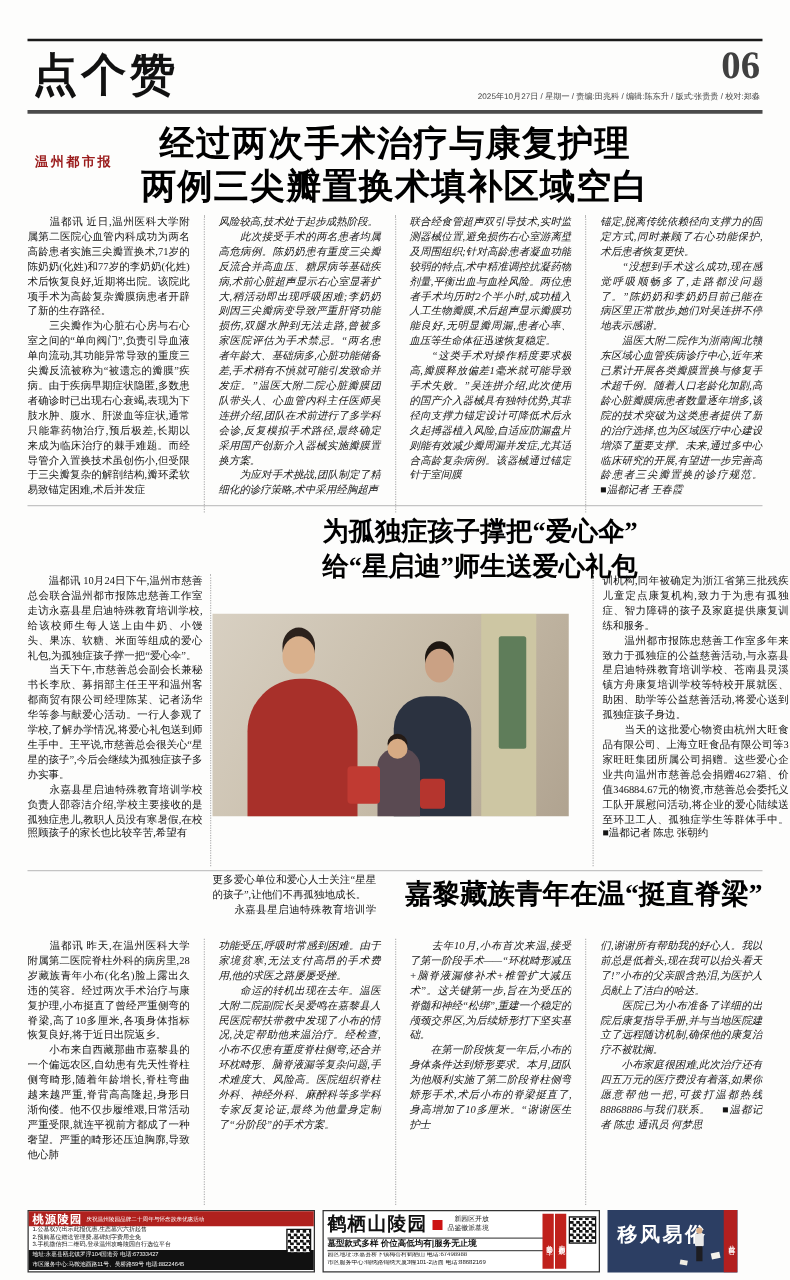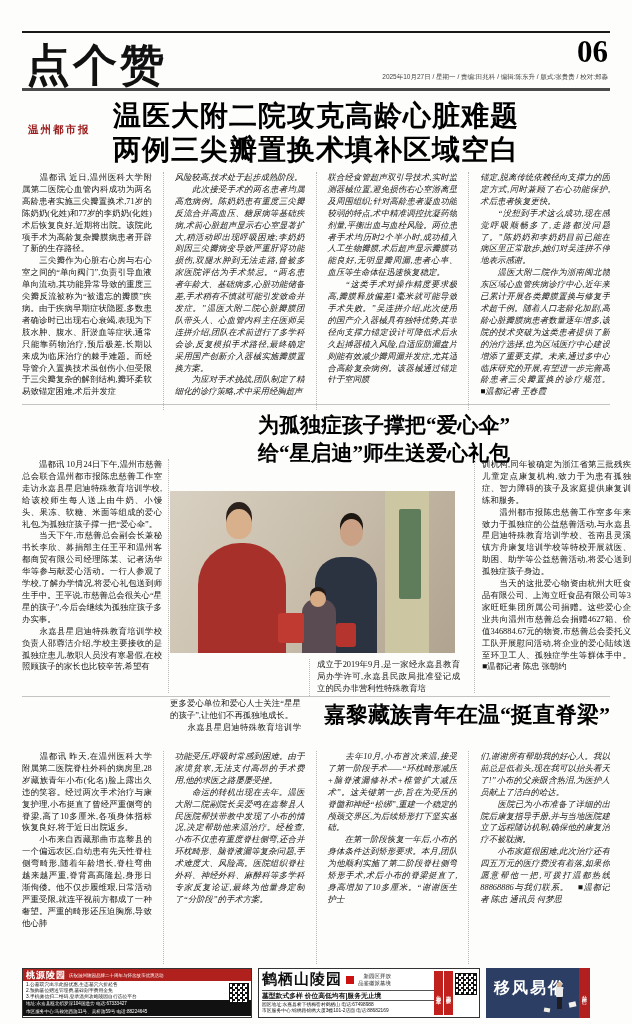--- a/index.html
+++ b/index.html
@@ -1,23 +1,23 @@
 <!DOCTYPE html>
 <html><head>
 <meta charset="utf-8">
 <style>
   html,body{margin:0;padding:0;background:#e9e7e2;}
   .page{position:relative;width:632px;height:1024px;background:#fdfdfc;margin:0 auto;
         font-family:"Liberation Serif","DejaVu Serif",serif;color:#141414;overflow:hidden;}
   .abs{position:absolute;}
   
   .rule-top{left:22px;top:31px;width:588px;height:2px;background:#1a1a1a;}
-  .sec-title{left:26px;top:36px;font-size:44px;font-weight:900;letter-spacing:3px;color:#111;}
+  .sec-title{left:26px;top:36px;font-size:36px;font-weight:900;letter-spacing:3px;color:#111;}
   .paper-name{left:28px;top:79px;font-size:10.5px;font-weight:bold;color:#9a1b1b;letter-spacing:2px;margin-top:44px;}
-  .page-num{right:24px;top:34px;font-size:31px;font-weight:bold;color:#000000;font-family:Liberation Serif, serif;}
+  .page-num{right:24px;top:34px;font-size:31px;font-weight:bold;color:#404040;font-family:Liberation Serif, serif;}
   .dateline{right:24px;top:73px;font-size:6.5px;color:#444;font-family:"Liberation Sans",sans-serif;}
   .rule-bottom{left:22px;top:88px;width:588px;height:3px;background:#4b4b4b;}
   
   .bodytext{font-size:8.4px;line-height:11.9px;text-align:justify;white-space:pre-line;
             color:#151515;overflow:hidden;}
   .colrow{display:flex;}
   .colrow .col{flex:1;}
   .colrow .col + .col{border-left:1px dotted #b8b8b8;padding-left:11px;margin-left:11px;font-style:italic;}
   
   .a1-head{left:22px;top:99px;width:588px;font-size:28px;font-weight:900;line-height:34px;
@@ -106,21 +106,21 @@
 <div class="page">
 
   <div class="abs rule-top"></div>
   <div class="abs sec-title">点个赞</div>
   <div class="abs paper-name">温州都市报</div>
   <div class="abs page-num">06</div>
   <div class="abs dateline">2025年10月27日 / 星期一 / 责编:田兆科 / 编辑:陈东升 / 版式:张贵贵 / 校对:郑淼</div>
   <div class="abs rule-bottom"></div>
 
   <div class="abs a1-head">
-    <div>温医大附二院攻克高龄心脏难题</div>
+    <div>经过两次手术治疗与康复护理</div>
     <div>两例三尖瓣置换术填补区域空白</div>
   </div>
   <div class="abs a1-cols colrow">
     <div class="col bodytext">　　温都讯 近日,温州医科大学附属第二医院心血管内科成功为两名高龄患者实施三尖瓣置换术,71岁的陈奶奶(化姓)和77岁的李奶奶(化姓)术后恢复良好,近期将出院。该院此项手术为高龄复杂瓣膜病患者开辟了新的生存路径。
 　　三尖瓣作为心脏右心房与右心室之间的“单向阀门”,负责引导血液单向流动,其功能异常导致的重度三尖瓣反流被称为“被遗忘的瓣膜”疾病。由于疾病早期症状隐匿,多数患者确诊时已出现右心衰竭,表现为下肢水肿、腹水、肝淤血等症状,通常只能靠药物治疗,预后极差,长期以来成为临床治疗的棘手难题。而经导管介入置换技术虽创伤小,但受限于三尖瓣复杂的解剖结构,瓣环柔软易致锚定困难,术后并发症</div>
     <div class="col bodytext">风险较高,技术处于起步成熟阶段。
 　　此次接受手术的两名患者均属高危病例。陈奶奶患有重度三尖瓣反流合并高血压、糖尿病等基础疾病,术前心脏超声显示右心室显著扩大,稍活动即出现呼吸困难;李奶奶则因三尖瓣病变导致严重肝肾功能损伤,双腿水肿到无法走路,曾被多家医院评估为手术禁忌。“两名患者年龄大、基础病多,心脏功能储备差,手术稍有不慎就可能引发致命并发症。”温医大附二院心脏瓣膜团队带头人、心血管内科主任医师吴连拼介绍,团队在术前进行了多学科会诊,反复模拟手术路径,最终确定采用国产创新介入器械实施瓣膜置换方案。
 　　为应对手术挑战,团队制定了精细化的诊疗策略,术中采用经胸超声</div>
     <div class="col bodytext">联合经食管超声双引导技术,实时监测器械位置,避免损伤右心室游离壁及周围组织;针对高龄患者凝血功能较弱的特点,术中精准调控抗凝药物剂量,平衡出血与血栓风险。两位患者手术均历时2个半小时,成功植入人工生物瓣膜,术后超声显示瓣膜功能良好,无明显瓣周漏,患者心率、血压等生命体征迅速恢复稳定。
 　　“这类手术对操作精度要求极高,瓣膜释放偏差1毫米就可能导致手术失败。”吴连拼介绍,此次使用的国产介入器械具有独特优势,其非径向支撑力锚定设计可降低术后永久起搏器植入风险,自适应防漏盘片则能有效减少瓣周漏并发症,尤其适合高龄复杂病例。该器械通过锚定针于室间膜</div>
@@ -147,21 +147,20 @@
     <div class="ph-man"></div>
     <div class="ph-man-head"></div>
     <div class="ph-child"></div>
     <div class="ph-child-head"></div>
     <div class="ph-bag"></div>
     <div class="ph-bag2"></div>
   </div>
 
   <div class="abs a2-cola bodytext">更多爱心单位和爱心人士关注“星星的孩子”,让他们不再孤独地成长。
 　　永嘉县星启迪特殊教育培训学校</div>
-  <div class="abs a2-colb bodytext">成立于2019年9月,是一家经永嘉县教育局办学许可,永嘉县民政局批准登记成立的民办非营利性特殊教育培</div>
   <div class="abs a2-right bodytext">训机构,同年被确定为浙江省第三批残疾儿童定点康复机构,致力于为患有孤独症、智力障碍的孩子及家庭提供康复训练和服务。
 　　温州都市报陈忠慈善工作室多年来致力于孤独症的公益慈善活动,与永嘉县星启迪特殊教育培训学校、苍南县灵溪镇方舟康复培训学校等特校开展就医、助困、助学等公益慈善活动,将爱心送到孤独症孩子身边。
 　　当天的这批爱心物资由杭州大旺食品有限公司、上海立旺食品有限公司等3家旺旺集团所属公司捐赠。这些爱心企业共向温州市慈善总会捐赠4627箱、价值346884.67元的物资,市慈善总会委托义工队开展慰问活动,将企业的爱心陆续送至环卫工人、孤独症学生等群体手中。　■温都记者 陈忠 张朝约</div>
 
   <div class="abs hr-light" style="top:696px;"></div>
 
   <div class="abs a3-head">嘉黎藏族青年在温“挺直脊梁”</div>
   <div class="abs a3-cols colrow">
     <div class="col bodytext">　　温都讯 昨天,在温州医科大学附属第二医院脊柱外科的病房里,28岁藏族青年小布(化名)脸上露出久违的笑容。经过两次手术治疗与康复护理,小布挺直了曾经严重侧弯的脊梁,高了10多厘米,各项身体指标恢复良好,将于近日出院返乡。
 　　小布来自西藏那曲市嘉黎县的一个偏远农区,自幼患有先天性脊柱侧弯畸形,随着年龄增长,脊柱弯曲越来越严重,脊背高高隆起,身形日渐佝偻。他不仅步履维艰,日常活动严重受限,就连平视前方都成了一种奢望。严重的畸形还压迫胸廓,导致他心肺</div>

